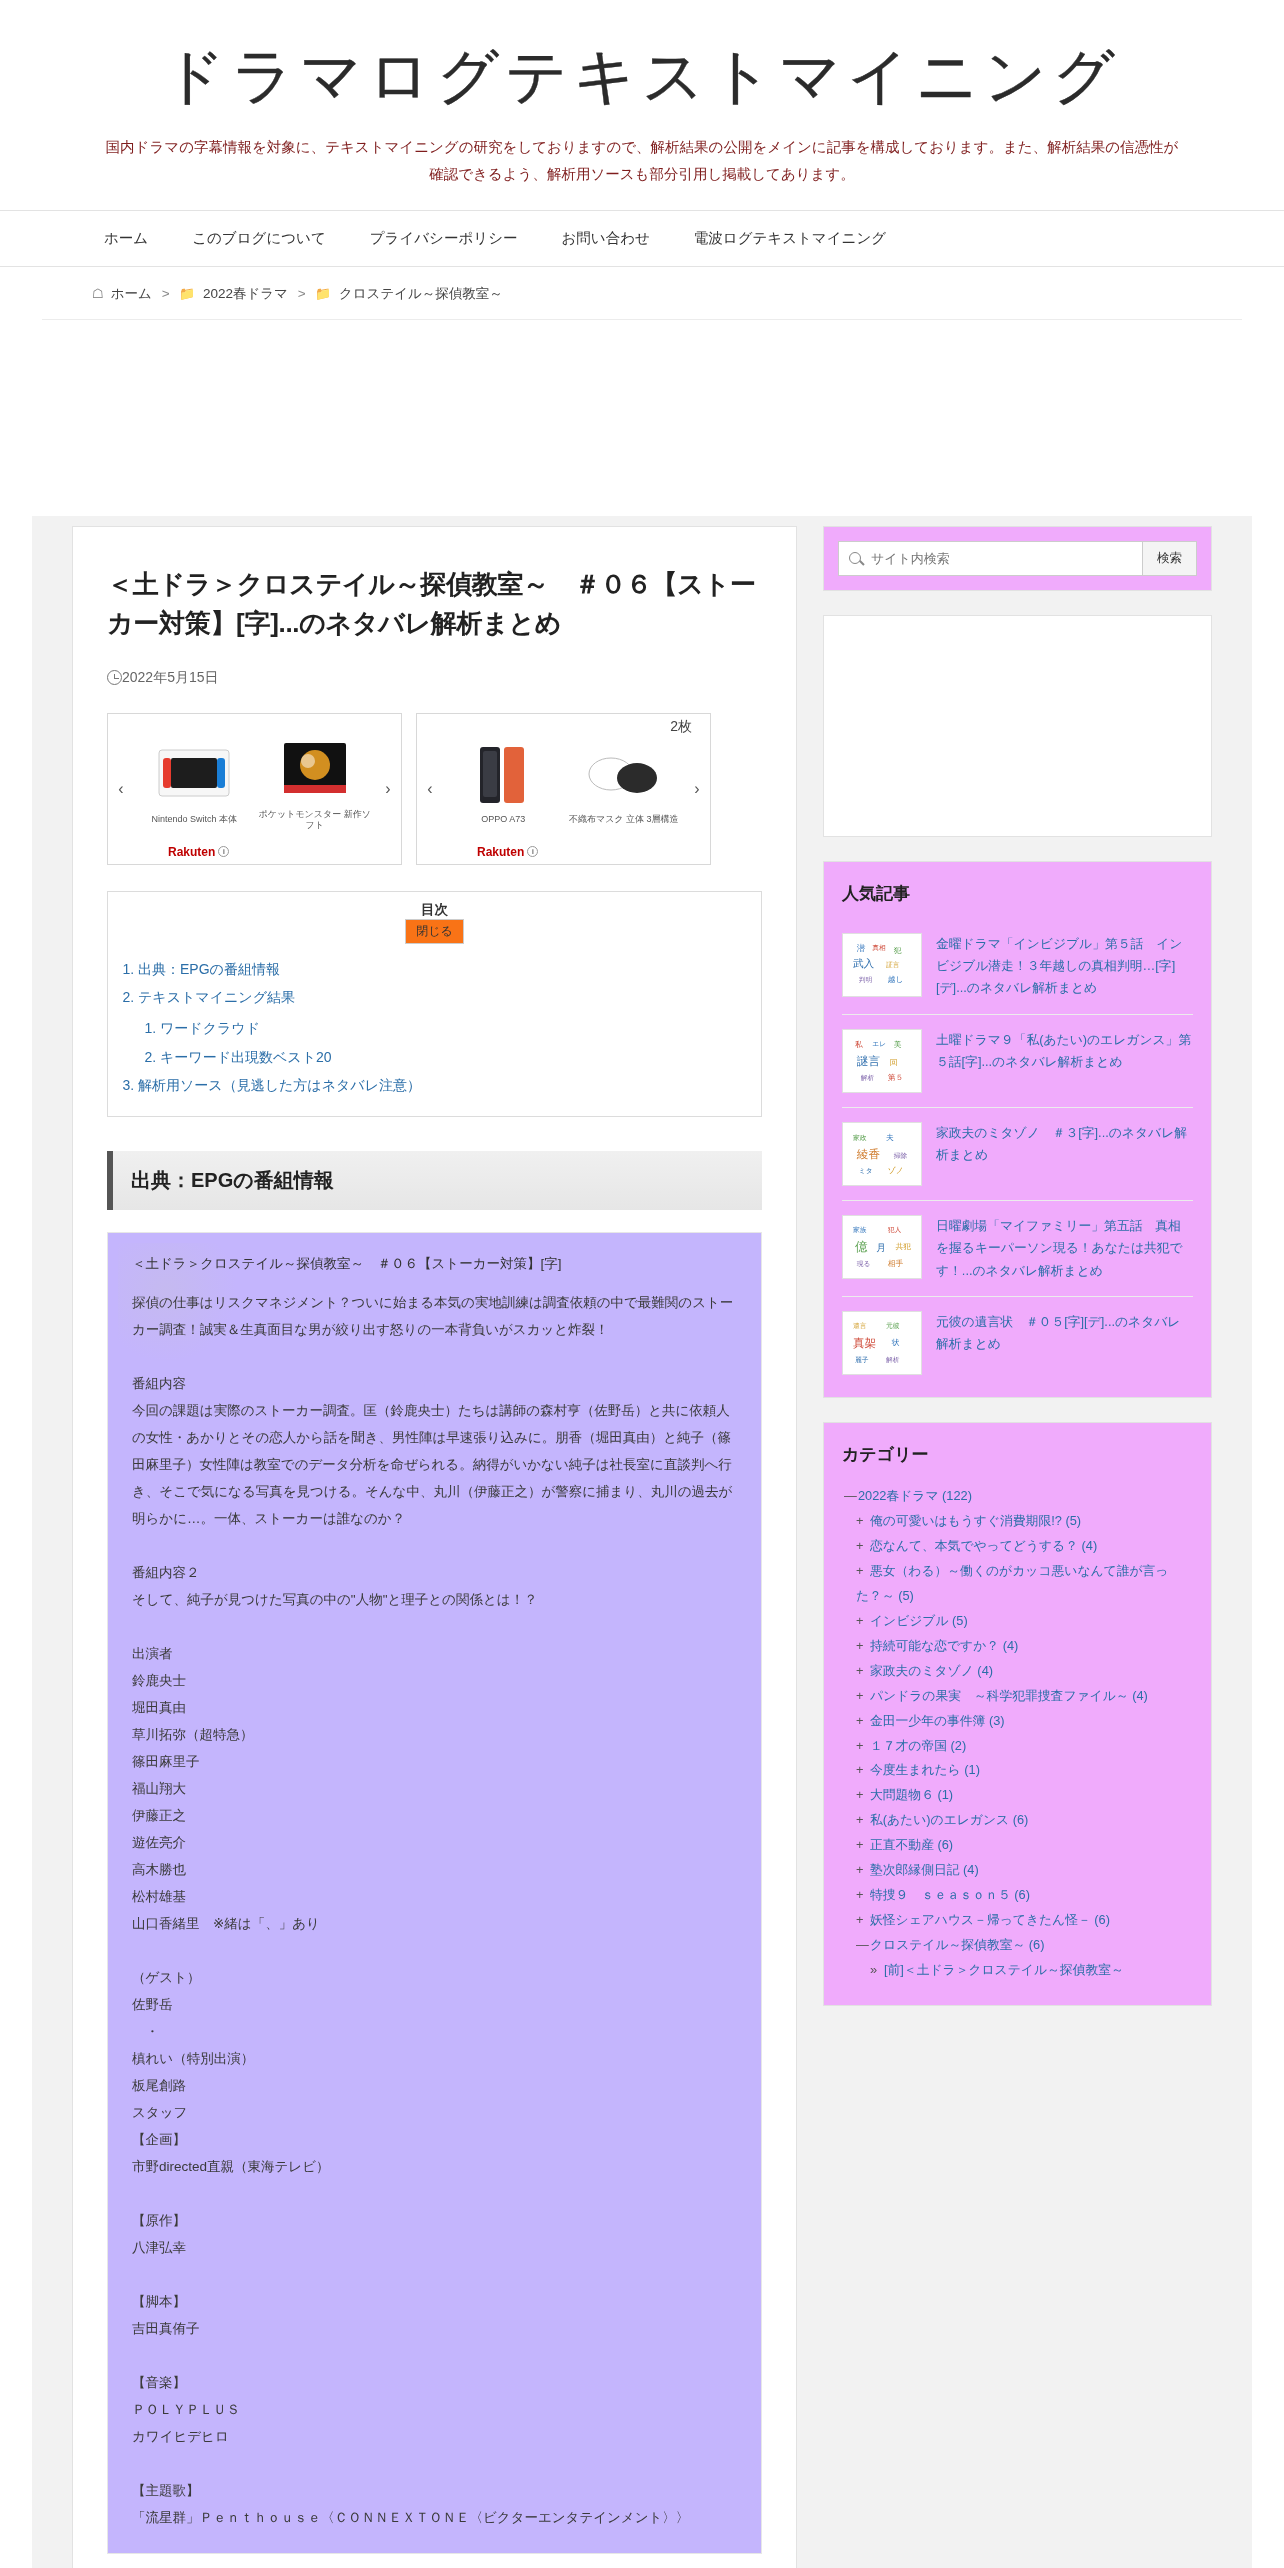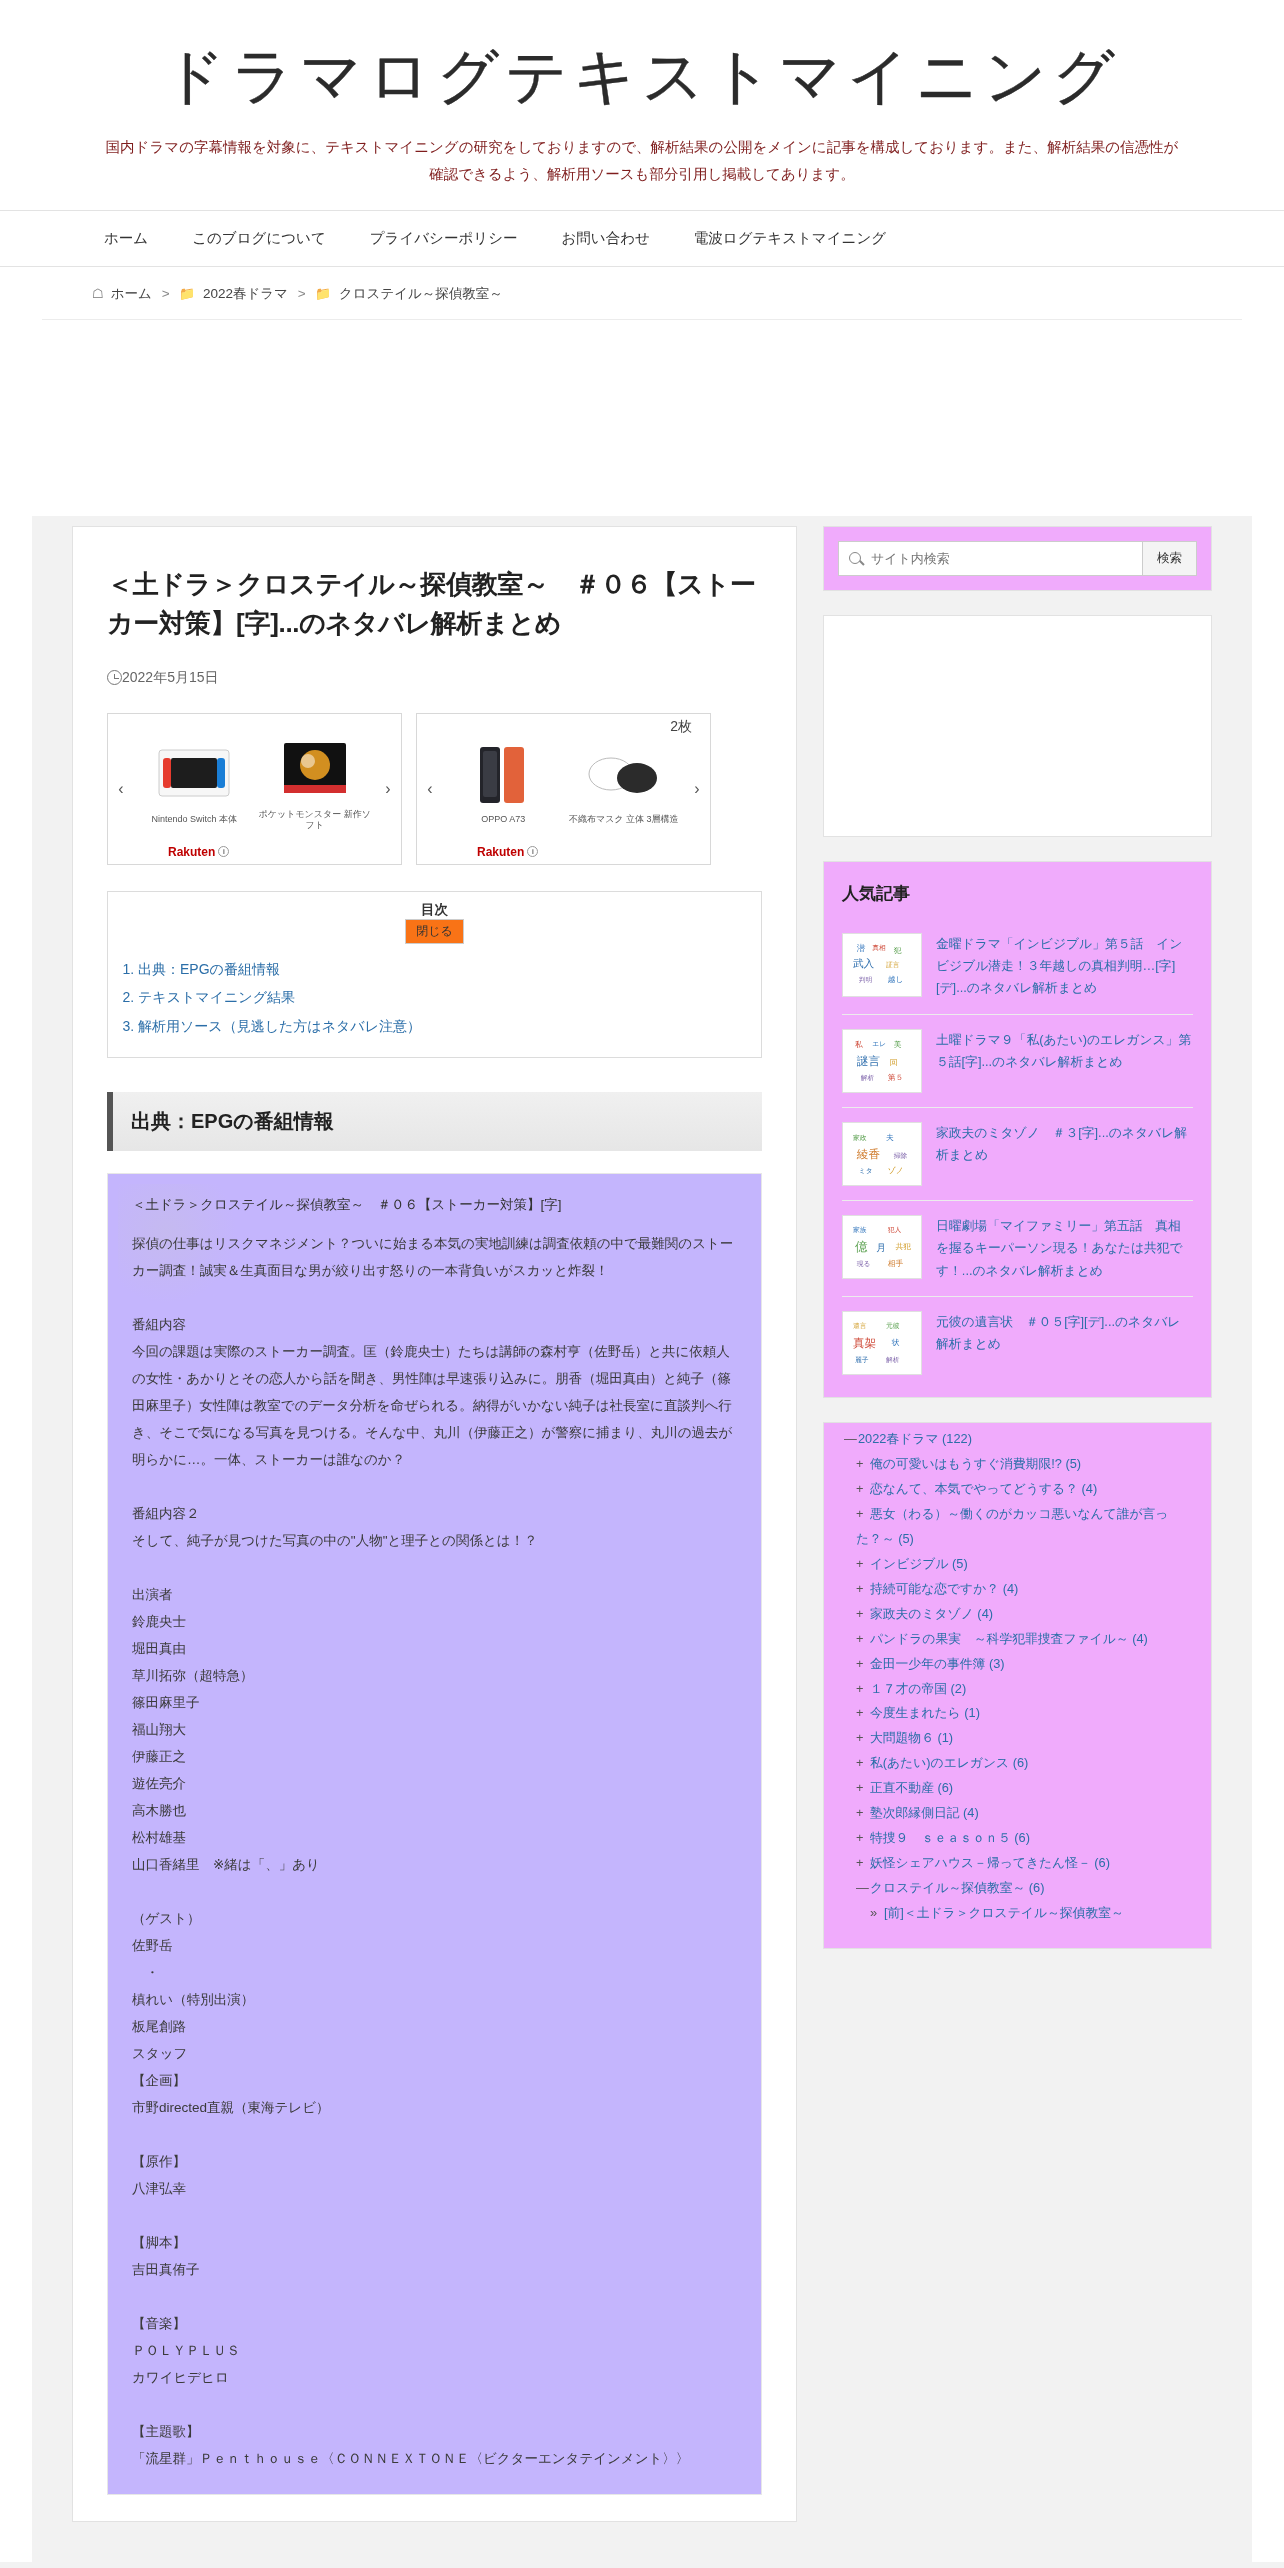--- a/index.html
+++ b/index.html
@@ -303,20 +303,24 @@
 
       <div class="toc">
         <div class="toc-head">
           <span class="toc-title">目次</span>
           <button class="toc-toggle">閉じる</button>
         </div>
         <ol>
           <li><span>出典：EPGの番組情報</span></li>
           <li>
             <span>テキストマイニング結果</span>
+            <ol>
+              <li><span>ワードクラウド</span></li>
+              <li><span>キーワード出現数ベスト20</span></li>
+            </ol>
           </li>
           <li><span>解析用ソース（見逃した方はネタバレ注意）</span></li>
         </ol>
       </div>
 
       <h2 class="sec-head">出典：EPGの番組情報</h2>
 
       <div class="epg-box">
         <div class="epg-title">＜土ドラ＞クロステイル～探偵教室～　＃０６【ストーカー対策】[字]</div>
         <div class="epg-body">探偵の仕事はリスクマネジメント？ついに始まる本気の実地訓練は調査依頼の中で最難関のストーカー調査！誠実＆生真面目な男が絞り出す怒りの一本背負いがスカッと炸裂！
@@ -457,20 +461,21 @@
                 <text x="44" y="52" font-size="7" fill="#7a5fa8" font-family="DejaVu Sans">解析</text>
               </svg>
             </div>
             <div class="pop-txt">元彼の遺言状　＃０５[字][デ]...のネタバレ解析まとめ</div>
           </div>
 
         </div>
       </div>
 
       <div class="side-block">
+        <div class="side-title">カテゴリー</div>
         <div class="cat-list">
           <div class="cat-row"><span class="mk">—</span><span>2022春ドラマ (122)</span></div>
           <div class="cat-row lvl1"><span class="mk">+</span><span>俺の可愛いはもうすぐ消費期限!? (5)</span></div>
           <div class="cat-row lvl1"><span class="mk">+</span><span>恋なんて、本気でやってどうする？ (4)</span></div>
           <div class="cat-row lvl1"><span class="mk">+</span><span>悪女（わる）～働くのがカッコ悪いなんて誰が言った？～ (5)</span></div>
           <div class="cat-row lvl1"><span class="mk">+</span><span>インビジブル (5)</span></div>
           <div class="cat-row lvl1"><span class="mk">+</span><span>持続可能な恋ですか？ (4)</span></div>
           <div class="cat-row lvl1"><span class="mk">+</span><span>家政夫のミタゾノ (4)</span></div>
           <div class="cat-row lvl1"><span class="mk">+</span><span>パンドラの果実　～科学犯罪捜査ファイル～ (4)</span></div>
           <div class="cat-row lvl1"><span class="mk">+</span><span>金田一少年の事件簿 (3)</span></div>

